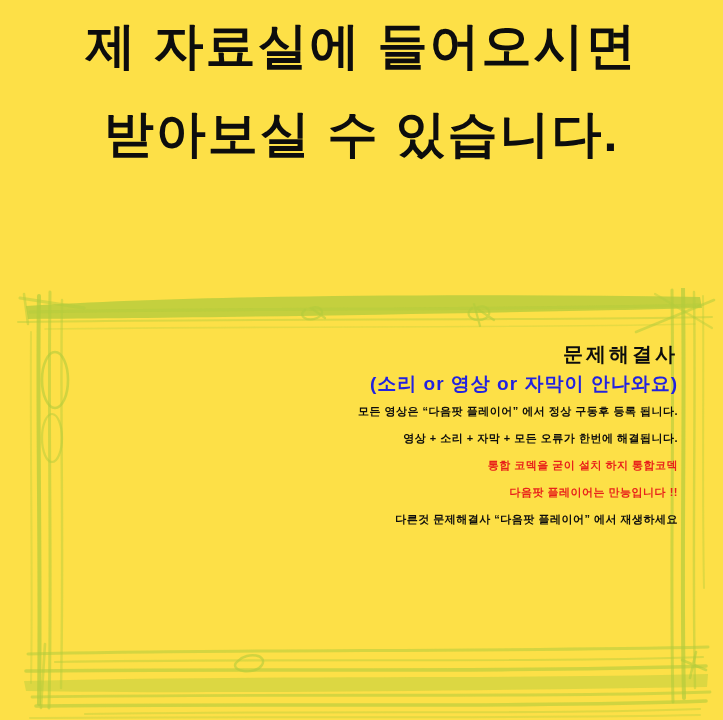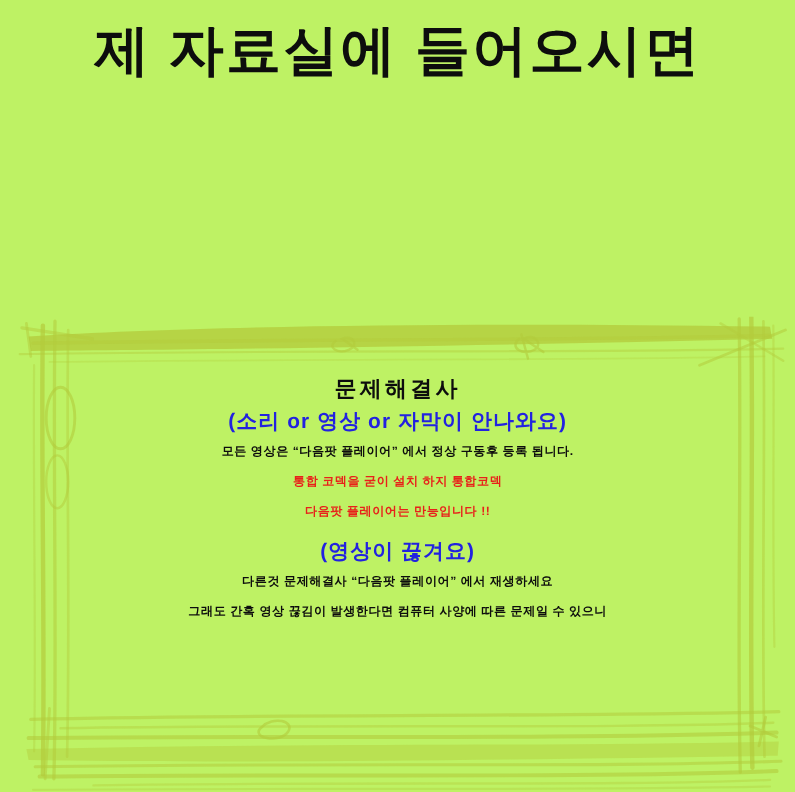--- a/index.html
+++ b/index.html
@@ -4,21 +4,21 @@
 <style>
   * { margin: 0; padding: 0; box-sizing: border-box; }
   html, body { background: #ffffff; }
   body { font-family: "Liberation Sans", sans-serif; }
 
   .stage {
     position: relative;
     width: 723px;
     height: 720px;
     margin: 0 auto;
-    background: #bef264;
+    background: #fde047;
     overflow: hidden;
   }
 
   
   .headline {
     position: absolute;
     top: 16px;
     left: 0;
     width: 723px;
     text-align: center;
@@ -45,21 +45,21 @@
   }
   .g  { stroke: var(--frame_green, #b3cc3c); fill: none; stroke-linecap: round; }
   .gf { fill: var(--frame_green, #b3cc3c); stroke: none; }
 
   
   .panel {
     position: absolute;
     top: 343px;
     left: 45px;
     width: 633px;
-    text-align: center;
+    text-align: right;
     color: var(--text_black, #0d0d0d);
   }
   .panel-title {
     font-size: 20px;
     font-weight: bold;
     letter-spacing: 3px;
     line-height: 22px;
     margin-bottom: 10px;
   }
   .sec-heading {
@@ -81,20 +81,21 @@
   .red { color: var(--warning_red, #e8211a); }
   .gap-before { margin-top: 19px; }
 </style>
 </head>
 <body>
 
 <div class="stage">
 
   <div class="headline">
     <div class="hl-line">제 자료실에 들어오시면</div>
+    <div class="hl-line">받아보실 수 있습니다.</div>
   </div>
 
   <svg class="frame" viewBox="0 0 723 432" aria-hidden="true">
 
     <path class="gf" opacity="0.78" d="M26,18 C180,8 430,5 700,9 L702,20 C460,26 190,30 28,31 Z"></path>
     <path class="g" opacity="0.5" stroke-width="3" d="M30,24 C250,20 520,22 700,17"></path>
     <path class="g" opacity="0.45" stroke-width="2" d="M18,34 C250,30 520,33 712,29"></path>
     <path class="g" opacity="0.3" stroke-width="1.6" d="M45,41 C280,38 540,40 695,36"></path>
     <path class="g" opacity="0.6" stroke-width="2.2" d="M305,22 c-8,6 2,12 12,8 c10,-4 4,-14 -6,-10 l14,10"></path>
     <path class="g" opacity="0.6" stroke-width="2.2" d="M472,20 c-10,8 4,16 14,10 c8,-5 0,-16 -10,-10 l18,12 m-20,-16 l6,22"></path>
@@ -127,21 +128,20 @@
     <path class="g" opacity="0.6" stroke-width="3.6" d="M36,418 C260,415 520,420 706,413"></path>
     <path class="g" opacity="0.4" stroke-width="2.2" d="M85,426 C350,422 560,427 700,421"></path>
     <path class="g" opacity="0.35" stroke-width="2" d="M30,430 C250,428 500,431 700,427"></path>
   </svg>
 
   <div class="panel">
     <div class="panel-title">문제해결사</div>
 
     <div class="sec-heading">(소리 or 영상 or 자막이 안나와요)</div>
     <div class="body-line">모든 영상은 “다음팟 플레이어” 에서 정상 구동후 등록 됩니다.</div>
+    <div class="body-line">영상 + 소리 + 자막 + 모든 오류가 한번에 해결됩니다.</div>
     <div class="body-line red">통합 코덱을 굳이 설치 하지 통합코덱</div>
     <div class="body-line red">다음팟 플레이어는 만능입니다 !!</div>
 
-    <div class="sec-heading gap-before">(영상이 끊겨요)</div>
     <div class="body-line">다른것 문제해결사 “다음팟 플레이어” 에서 재생하세요</div>
-    <div class="body-line">그래도 간혹 영상 끊김이 발생한다면 컴퓨터 사양에 따른 문제일 수 있으니</div>
   </div>
 
 </div>
 
 </body></html>

